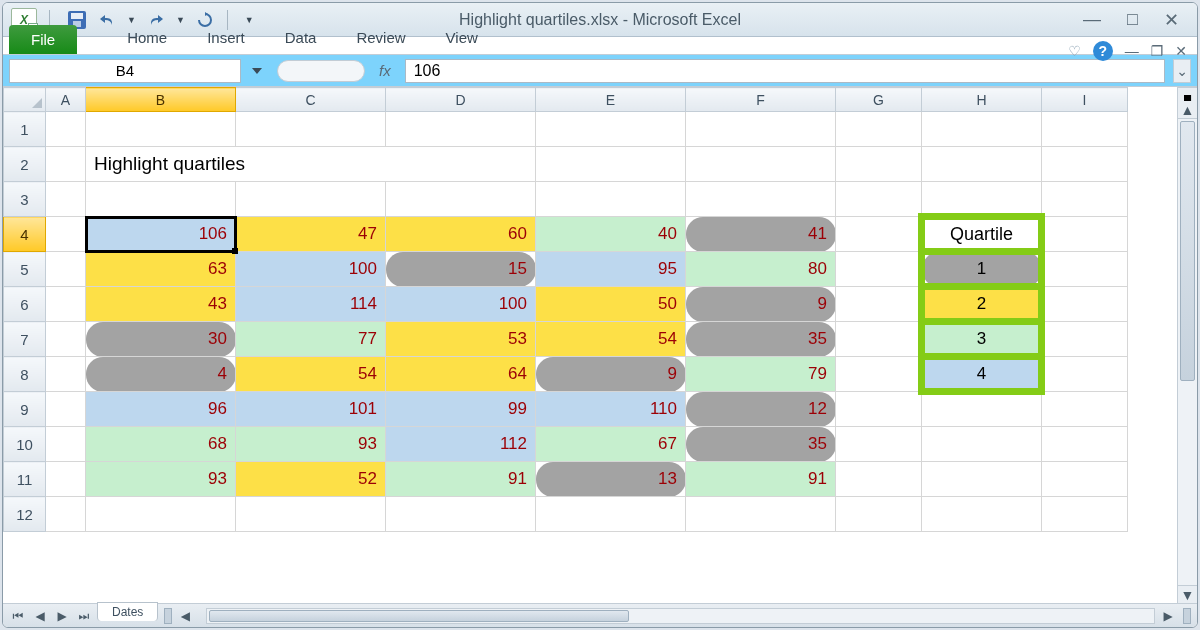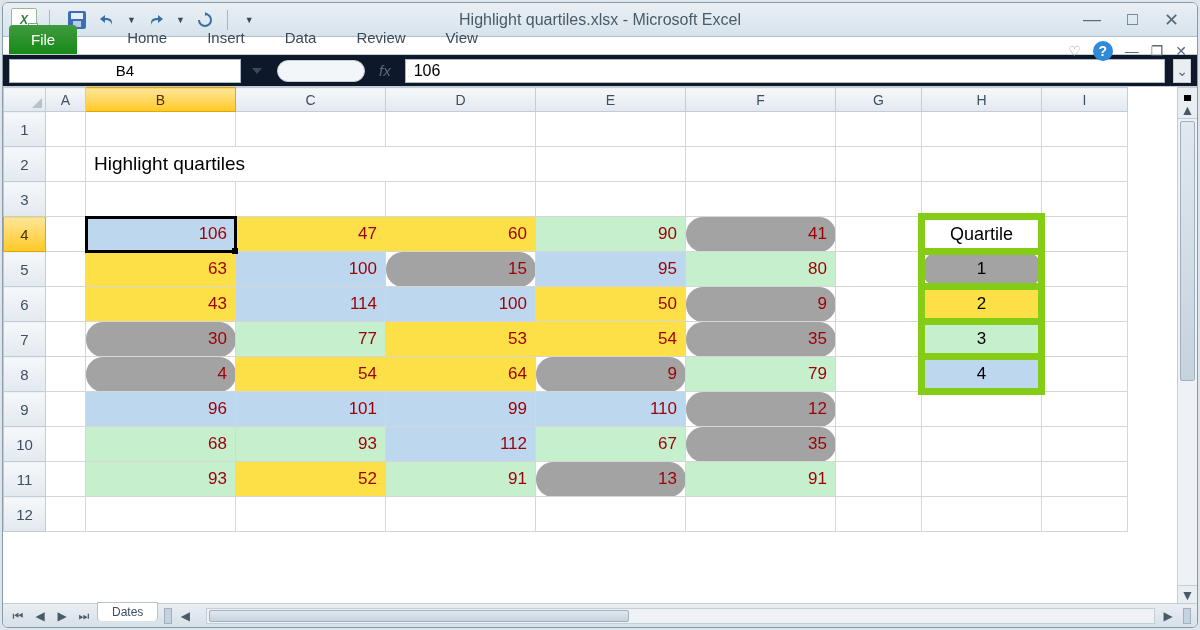--- a/index.html
+++ b/index.html
@@ -17,21 +17,21 @@
   .title-text { position:absolute; left:50%; transform:translateX(-50%); color:#4a5b68; font-size:16px; }
   .win-controls { margin-left:auto; display:flex; gap:26px; padding-right:18px; color:#5a6b78; }
   .win-btn { font-size:18px; cursor:pointer; }
 
   .ribbon-tabs { height: 18px; background: #fff; display:flex; align-items:flex-end; border-bottom:1px solid #c3cdd6; padding-left:6px; position:relative;}
   .file-tab { background: linear-gradient(#3f9b3f,#178a17); color:#fff; padding:6px 22px; border-radius:4px 4px 0 0; font-size:15px; margin-right:30px; cursor:pointer;}
   .rtab { padding:6px 20px 8px; color:#3a4a57; font-size:15px; cursor:pointer; }
   .ribbon-right { position:absolute; right:10px; top:4px; display:flex; align-items:center; gap:12px; color:#5a6b78;}
   .help-btn { width:20px; height:20px; background:#2f8ad8; color:#fff; border-radius:50%; display:flex; align-items:center; justify-content:center; font-weight:bold; font-size:14px;}
 
-  .namebox-row { height: 32px; background:#0f172a; border-bottom:1px solid #c3cdd6; display:flex; align-items:center; padding:0 6px; gap:8px;}
+  .namebox-row { height: 32px; background:#7dd3fc; border-bottom:1px solid #c3cdd6; display:flex; align-items:center; padding:0 6px; gap:8px;}
   .namebox { width:232px; height:24px; background:#fff; border:1px solid #abb9c5; display:flex; align-items:center; justify-content:center; position:relative;}
   .namebox-text { font-size:15px; }
   .namebox-arrow { position:absolute; right:-22px; width:0; height:0; border-left:5px solid transparent; border-right:5px solid transparent; border-top:6px solid #3a4a57; cursor:pointer;}
   .fx-oval { width:88px; height:22px; border:1px solid #c2ccd5; border-radius:11px; background:#f3f6f9; margin-left:28px;}
   .fx-label { font-style:italic; font-size:15px; color:#5a6b78; margin-left:6px;}
   .formula-bar { flex:1; height:24px; background:#fff; border:1px solid #abb9c5; padding:2px 8px; font-size:16px; display:flex; align-items:center; margin-left:6px;}
   .fb-expand { width:18px; text-align:center; color:#5a6b78; cursor:pointer; background:#e9eef3; border:1px solid #c2ccd5; height:24px; display:flex; align-items:center; justify-content:center;}
 
   .grid-area { flex:1; display:flex; min-height:0; background:#fff; position:relative;}
   .grid-body { flex:1; overflow:hidden; position:relative;}
@@ -202,21 +202,21 @@
               <td class="cell empty"></td>
               <td class="cell empty"></td>
               <td class="cell empty"></td>
             </tr>
             <tr>
               <td class="rowhdr active">4</td>
               <td class="cell empty"></td>
               <td class="cell q4 selected">106</td>
               <td class="cell q2">47</td>
               <td class="cell q2">60</td>
-              <td class="cell q3">90</td>
+              <td class="cell q3">40</td>
               <td class="cell q1">41</td>
               <td class="cell empty"></td>
               <td class="cell legend hdr-legend bordered" style="font-size: 18px;">Quartile</td>
               <td class="cell empty"></td>
             </tr>
             <tr>
               <td class="rowhdr">5</td>
               <td class="cell empty"></td>
               <td class="cell q2">63</td>
               <td class="cell q4">100</td>

